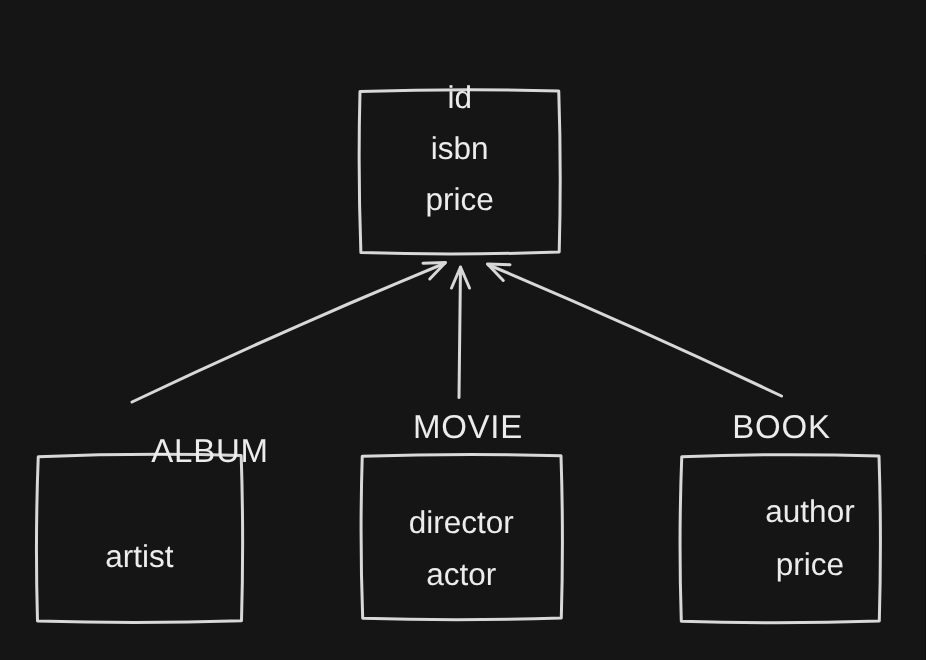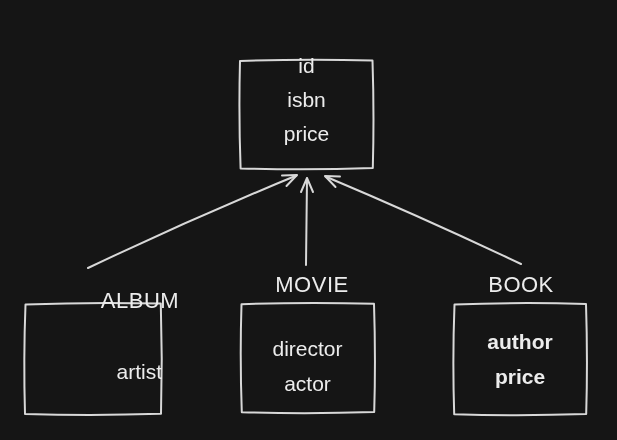--- a/index.html
+++ b/index.html
@@ -50,23 +50,23 @@
     white-space: nowrap;
   }
   .attrs-item .attr { line-height: 34px; }
 
   #label-item  { left: 306px; top: 31px; }
   #label-album { left: 92px;  top: 290px; margin-left: 48px; }
   #label-movie { left: 312px; top: 274px; }
   #label-book  { left: 521px; top: 274px; }
 
   #attrs-item  { left: 239px; top: 60px;  width: 135px; height: 79px; }
-  #attrs-album { left: 24px;  top: 303px; width: 138px; height: 136px; align-items: flex-end; }
+  #attrs-album { left: 24px;  top: 303px; width: 138px; height: 136px; }
   #attrs-movie { left: 240px; top: 311px; width: 135px; height: 110px; }
-  #attrs-book  { left: 453px; top: 303px; width: 134px; height: 112px; font-weight: bold; }
+  #attrs-book  { left: 473px; top: 303px; width: 134px; height: 112px; }
 </style>
 </head>
 <body>
 
 <div class="canvas">
 
   <svg class="shapes" width="617" height="440" viewBox="0 0 617 440">
 
     <path d="M 240 61 Q 307 58.8 372.5 60.6 Q 374.3 114 372.8 168 Q 306 170.4 240.6 168.4 Q 238.6 114 240 61 Z"></path>
     <path d="M 25.5 304.5 Q 93 301.8 160.8 303.6 Q 162.6 359 161 413.8 Q 93 416 25 414 Q 23.4 359 25.5 304.5 Z"></path>

